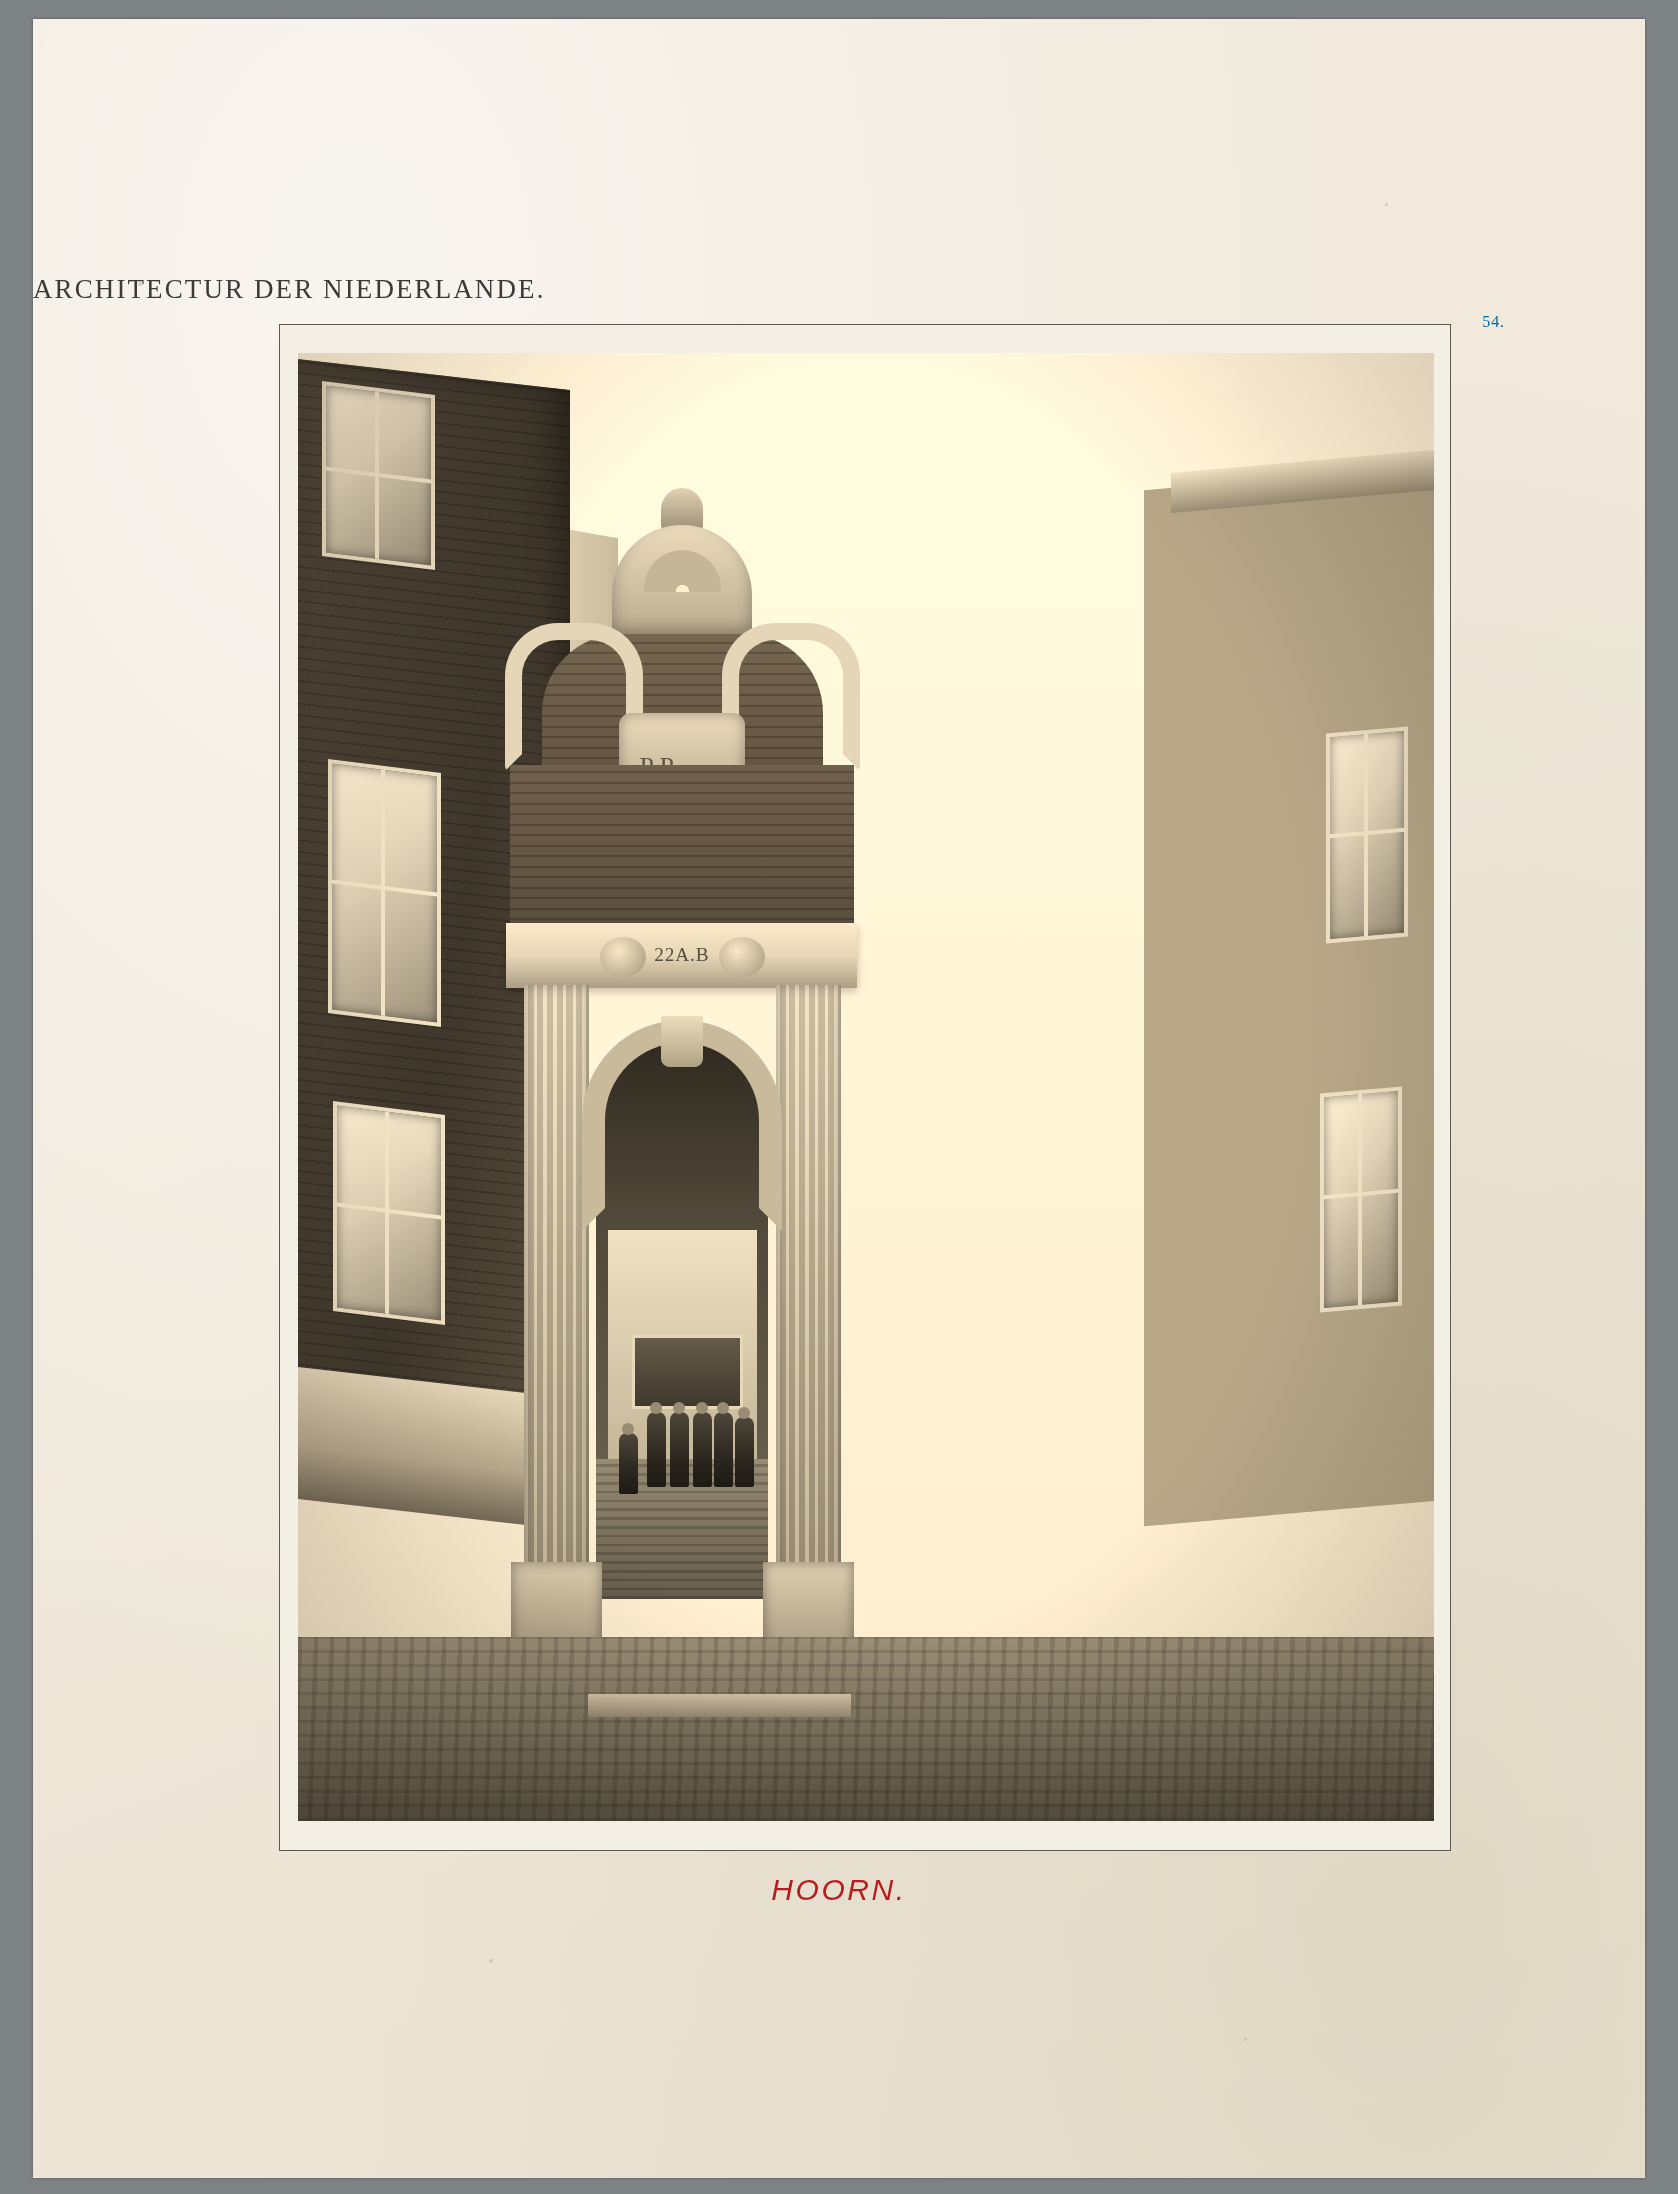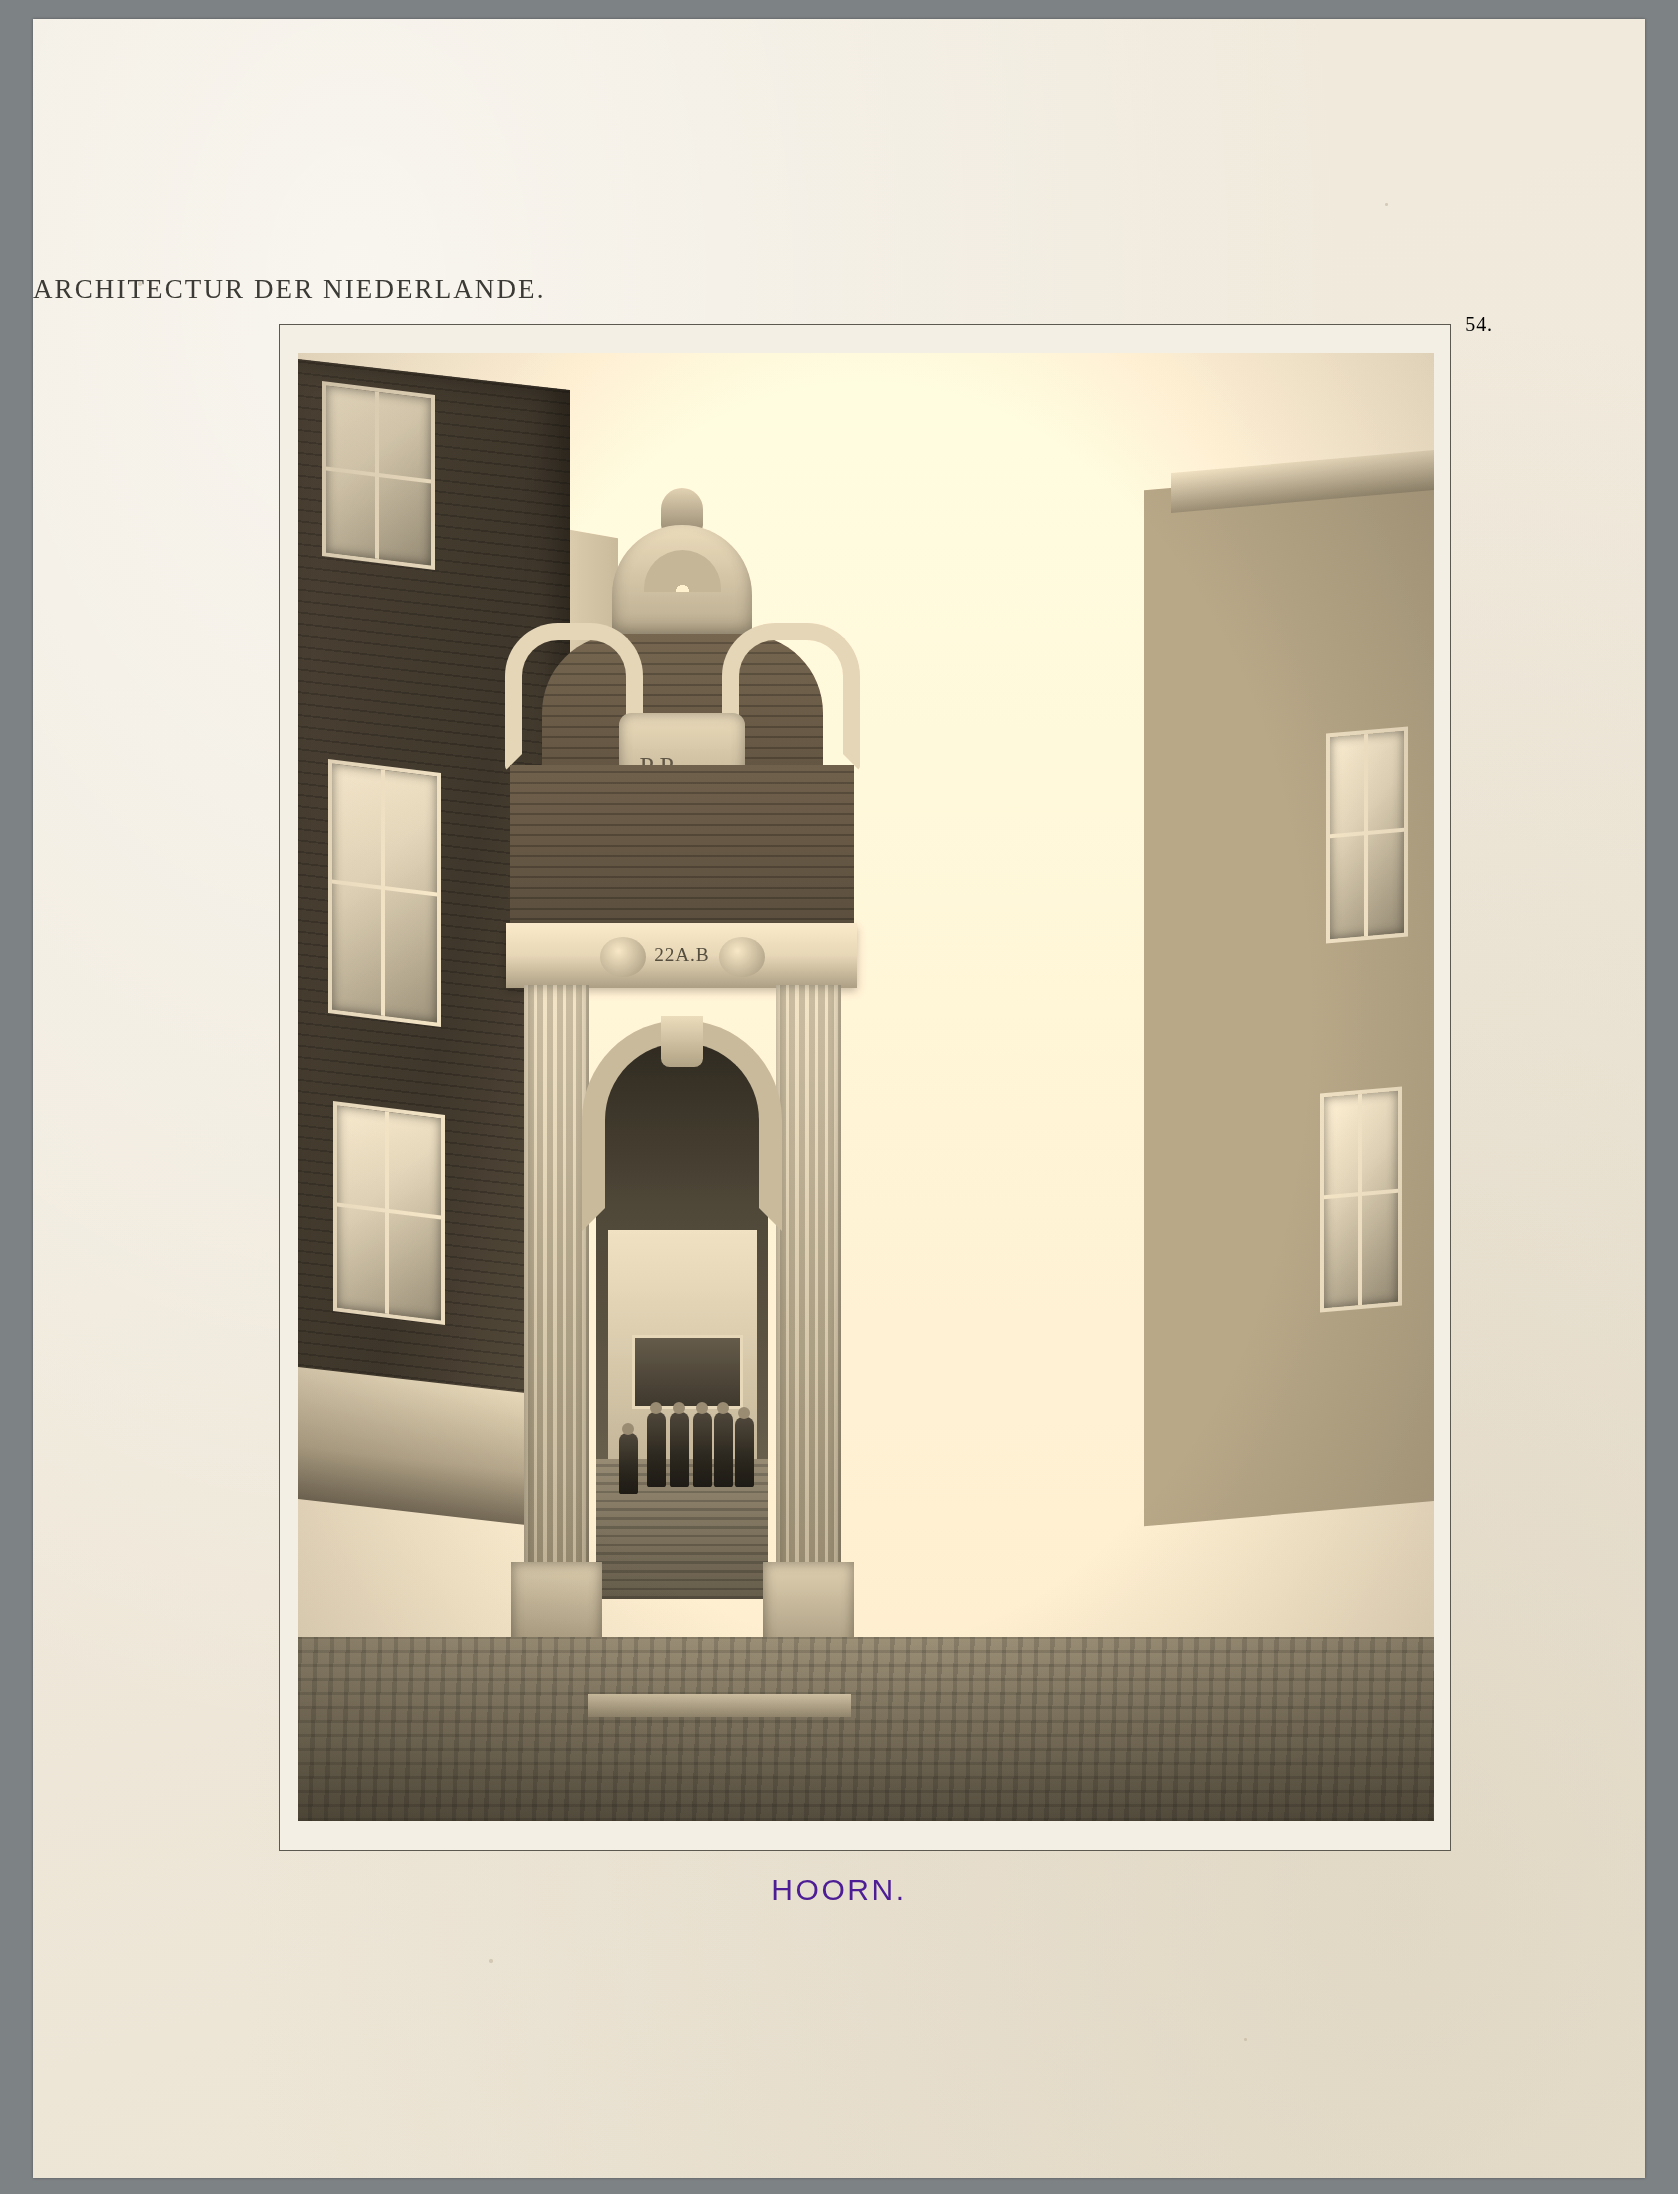--- a/index.html
+++ b/index.html
@@ -50,24 +50,24 @@
     top: 255px;
     text-align: left;
     font-size: 27px;
     letter-spacing: 2.1px;
     color: #3b3a34;
     font-family: "Liberation Serif", serif;
     white-space: nowrap;
   }
   .plate-number {
     position: absolute;
-    right: 152px;
+    right: 140px;
     top: 294px;
-    font-size: 20px;
-    color: #000000;
+    font-size: 16px;
+    color: #0369a1;
     letter-spacing: 0.9px;
   }
 
   
   .plate-frame {
     position: absolute;
     left: 246px;
     top: 305px;
     width: 1172px;
     height: 1527px;
@@ -91,21 +91,22 @@
     position: absolute;
     left: 0;
     right: 0;
     top: 1854px;
     text-align: center;
   }
   .caption-main {
     font-family: "Liberation Sans", sans-serif;
     font-size: 30px;
     letter-spacing: 2.6px;
-    color: #4c1d95;
+    color: #b91c1c;
+    font-style: italic;
   }
   .caption-sub {
     margin-top: 8.8px;
     font-family: "Liberation Serif", serif;
     font-size: 21px;
     letter-spacing: 0.5px;
     color: #3c3a33;
   }
   .imprint {
     position: absolute;

